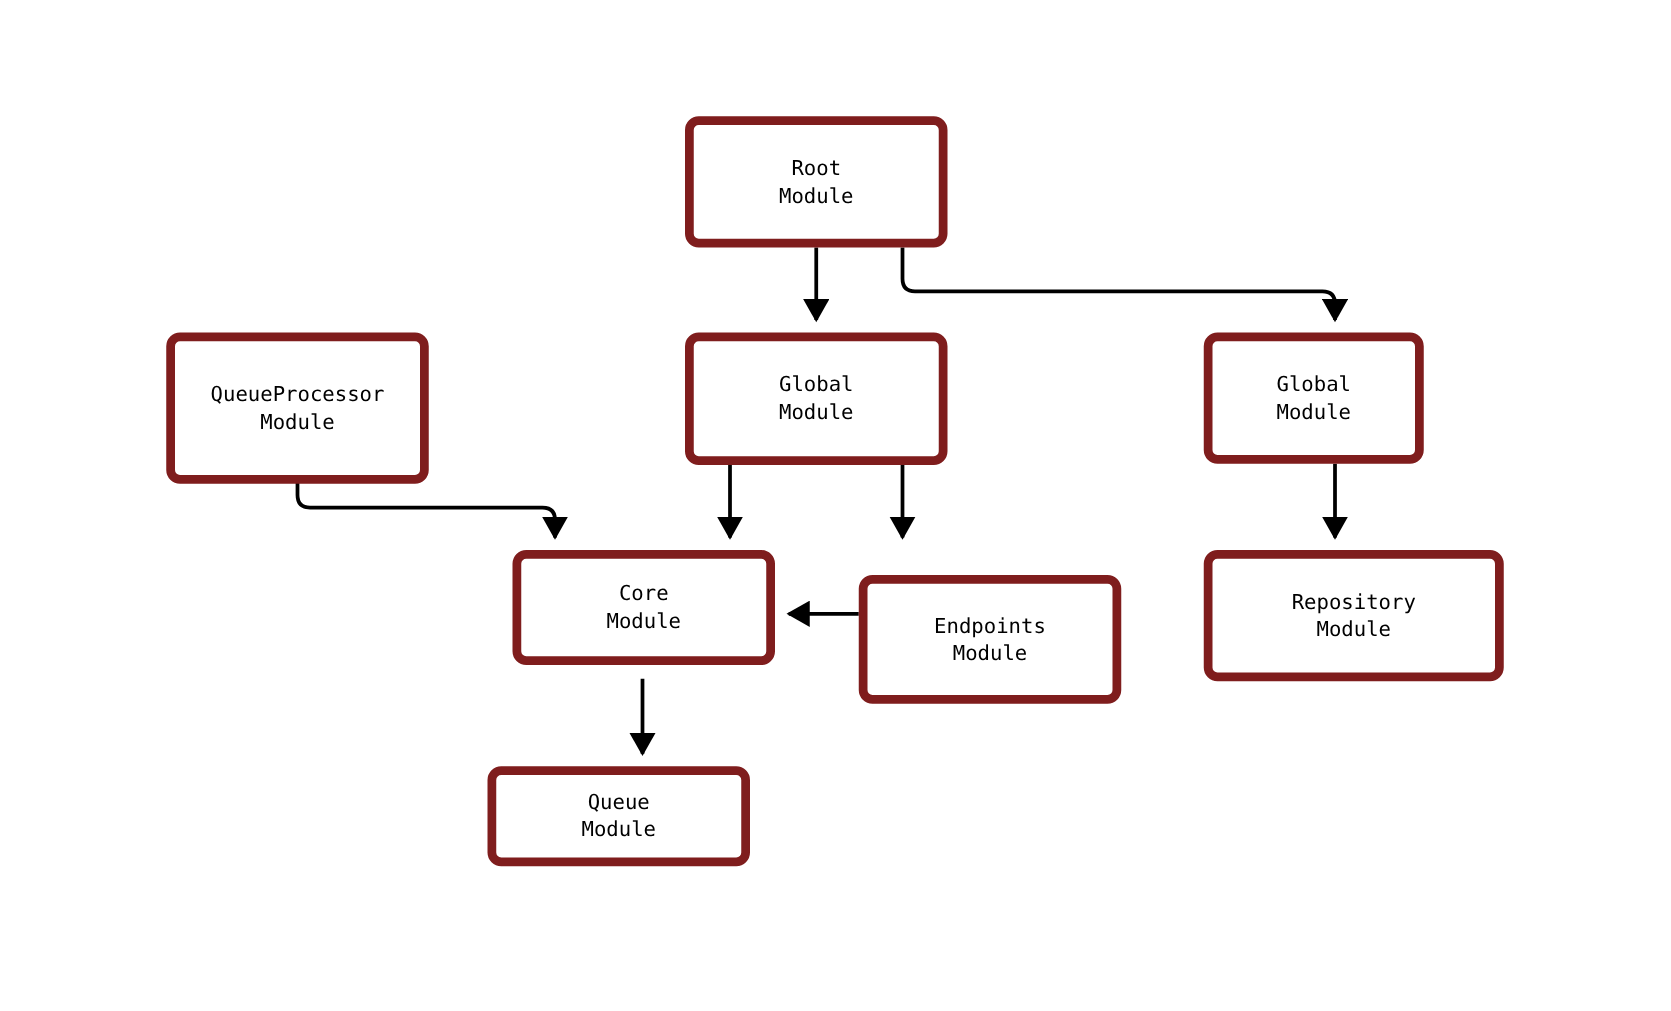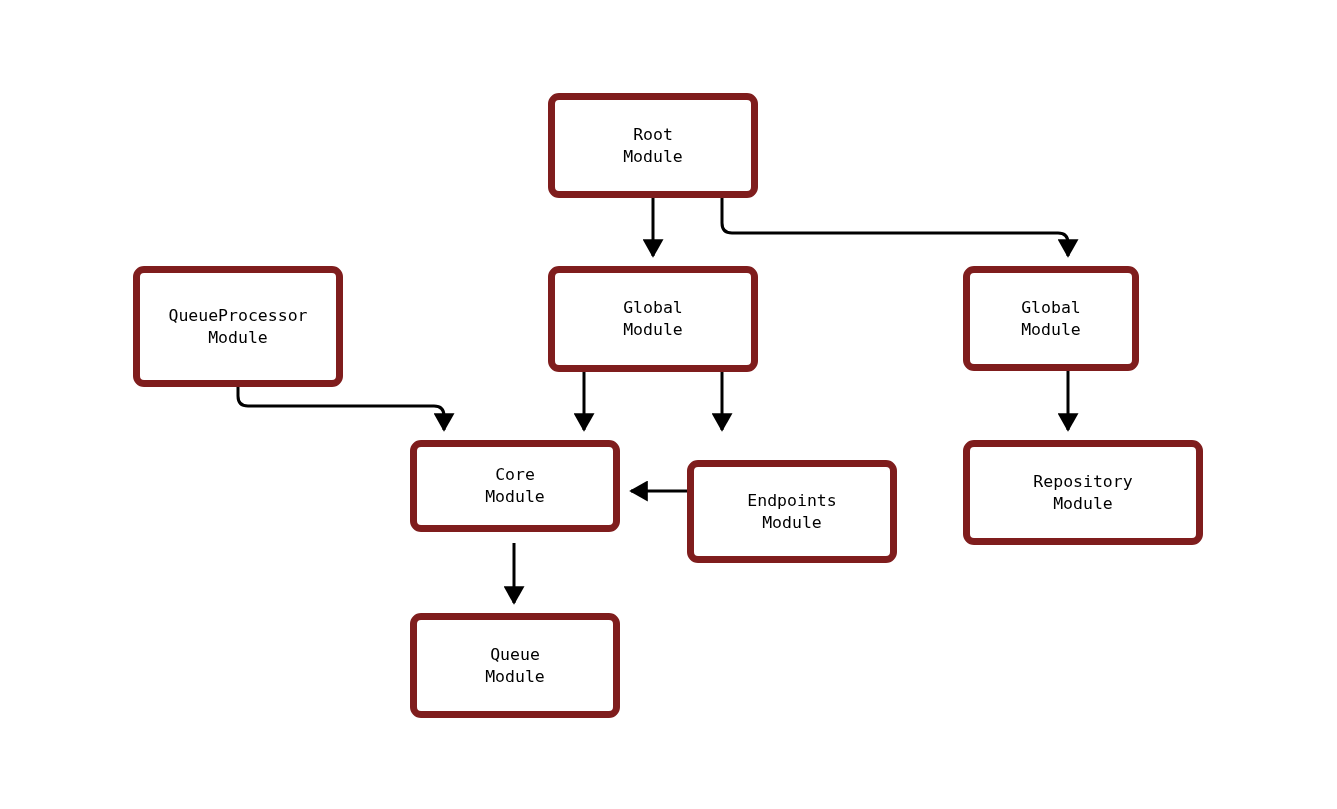--- a/index.html
+++ b/index.html
@@ -118,18 +118,18 @@
   <div class="node" style="left:687px; top:460px; width:210px; height:103px;">
     <span class="node-line">Endpoints</span>
     <span class="node-line">Module</span>
   </div>
 
   <div class="node" style="left:963px; top:440px; width:240px; height:105px;">
     <span class="node-line">Repository</span>
     <span class="node-line">Module</span>
   </div>
 
-  <div class="node" style="left:410px; top:613px; width:210px; height:105px;">
+  <div class="node" style="left:390px; top:613px; width:210px; height:80px;">
     <span class="node-line">Queue</span>
     <span class="node-line">Module</span>
   </div>
 
 </div>
 
 </body></html>

